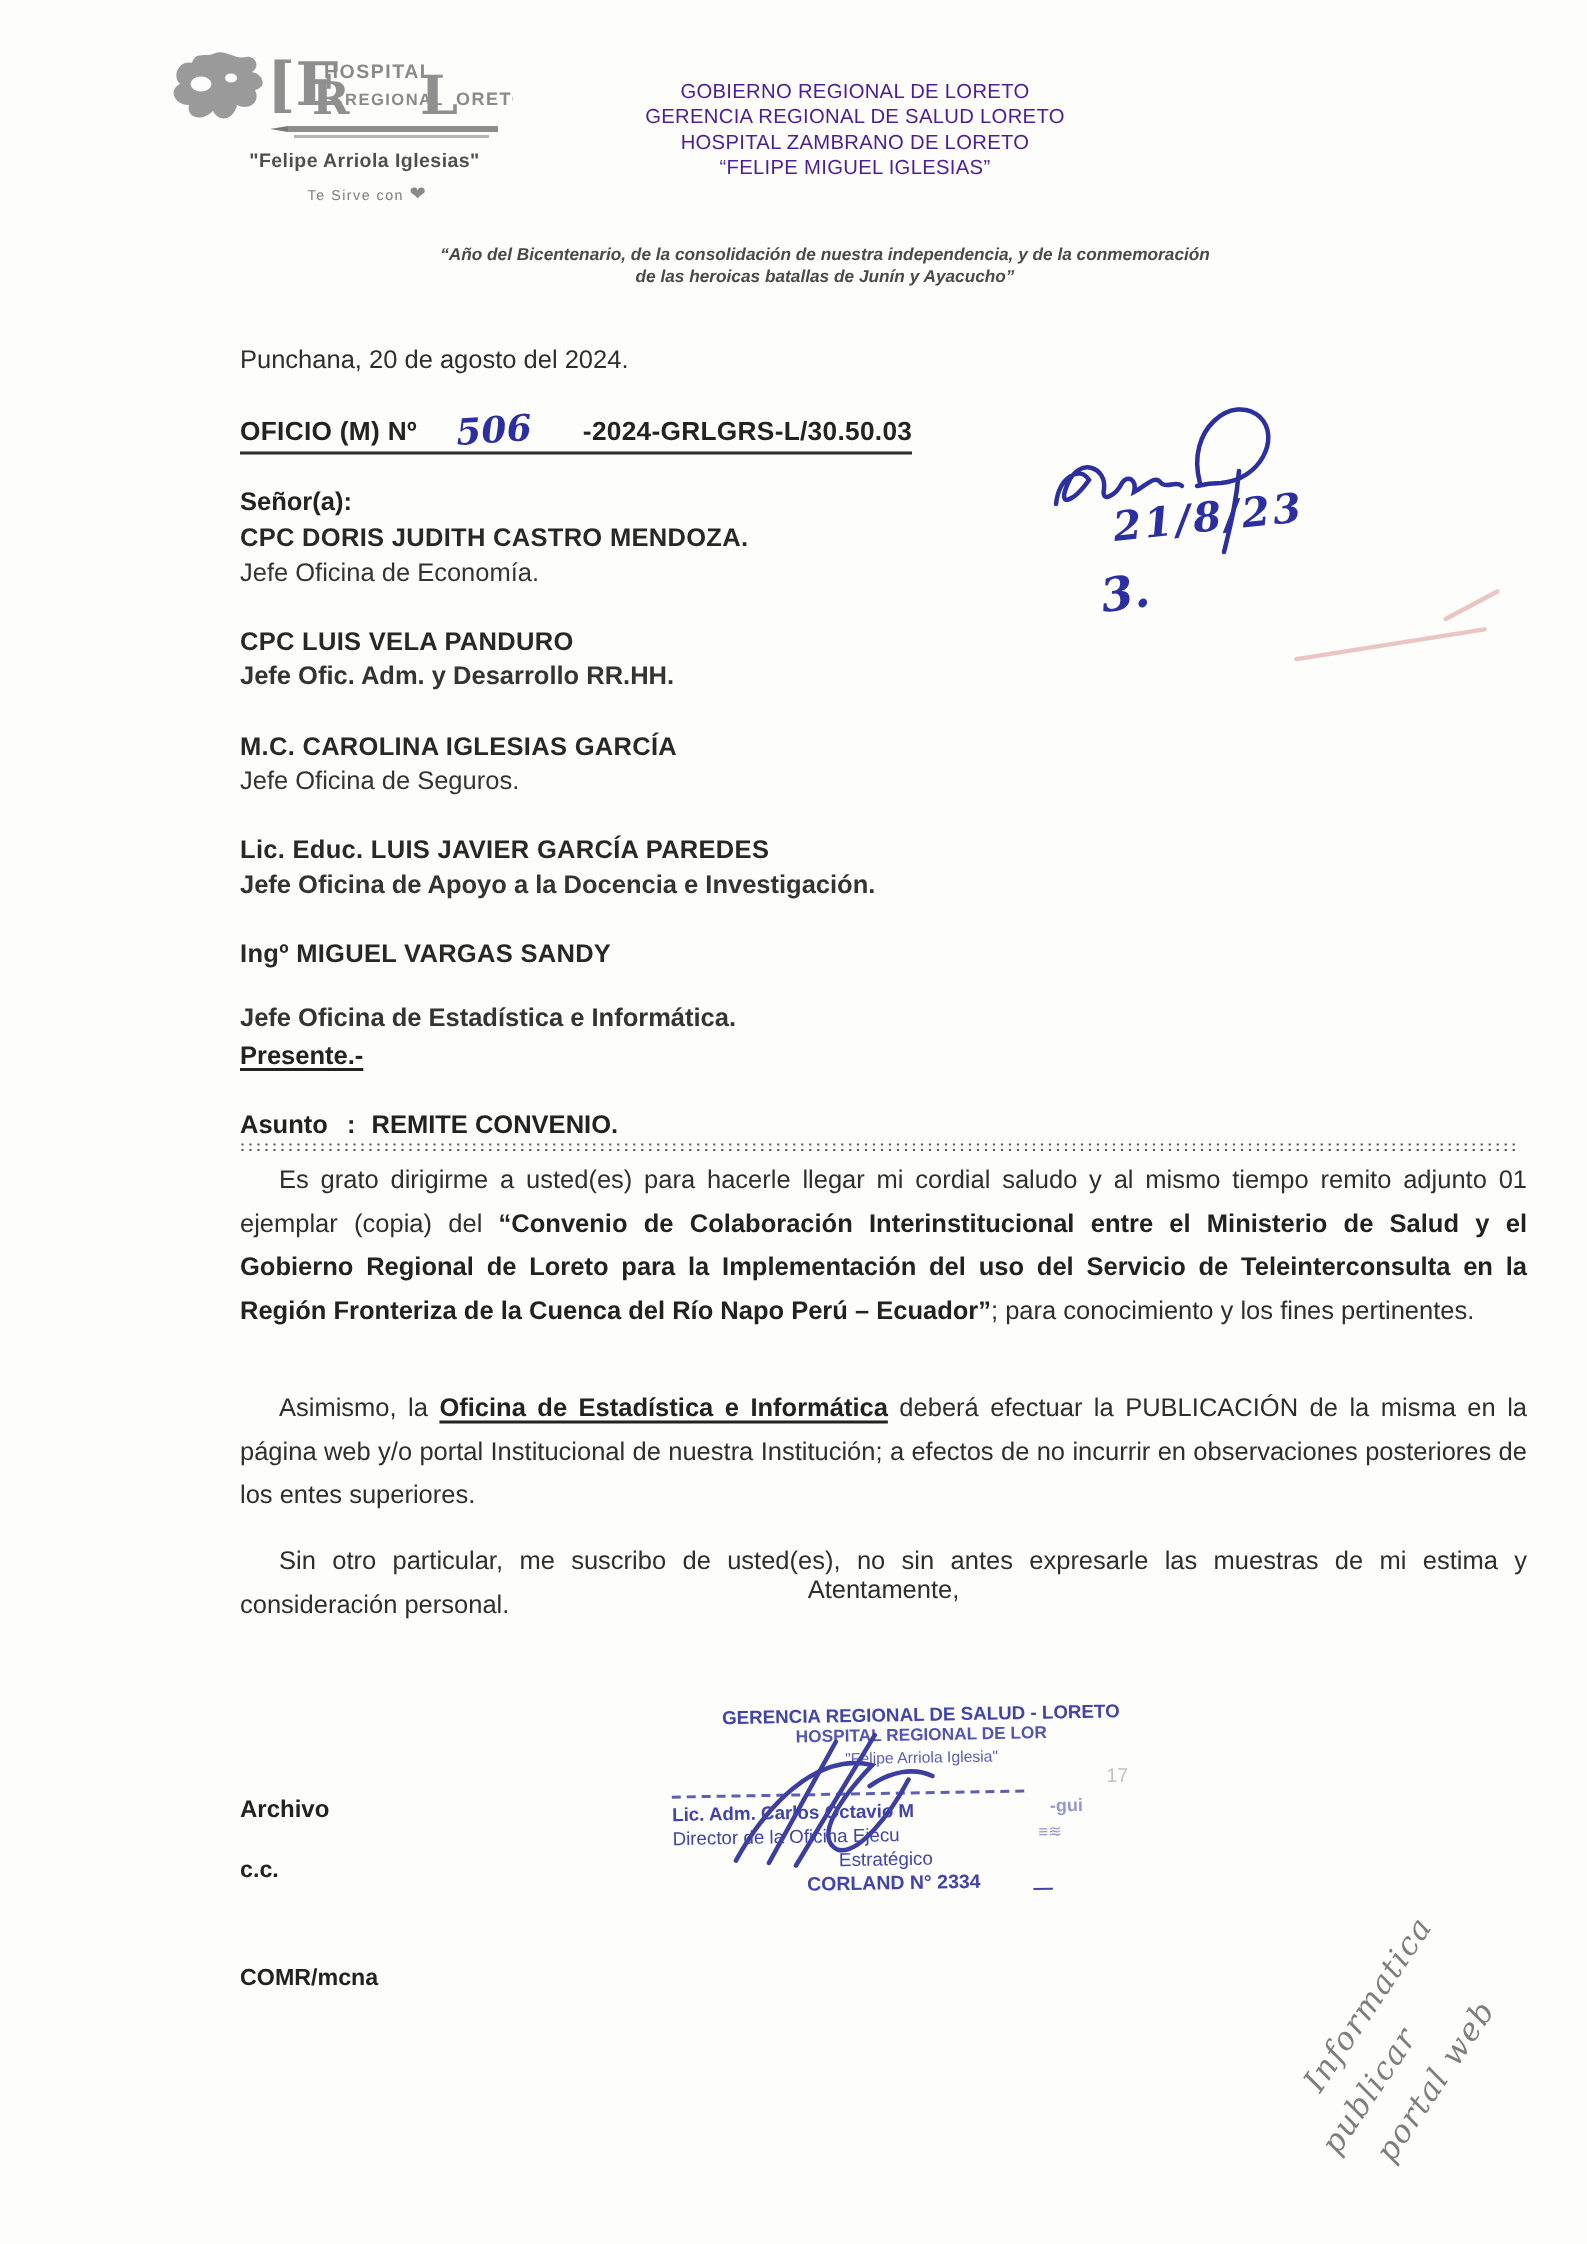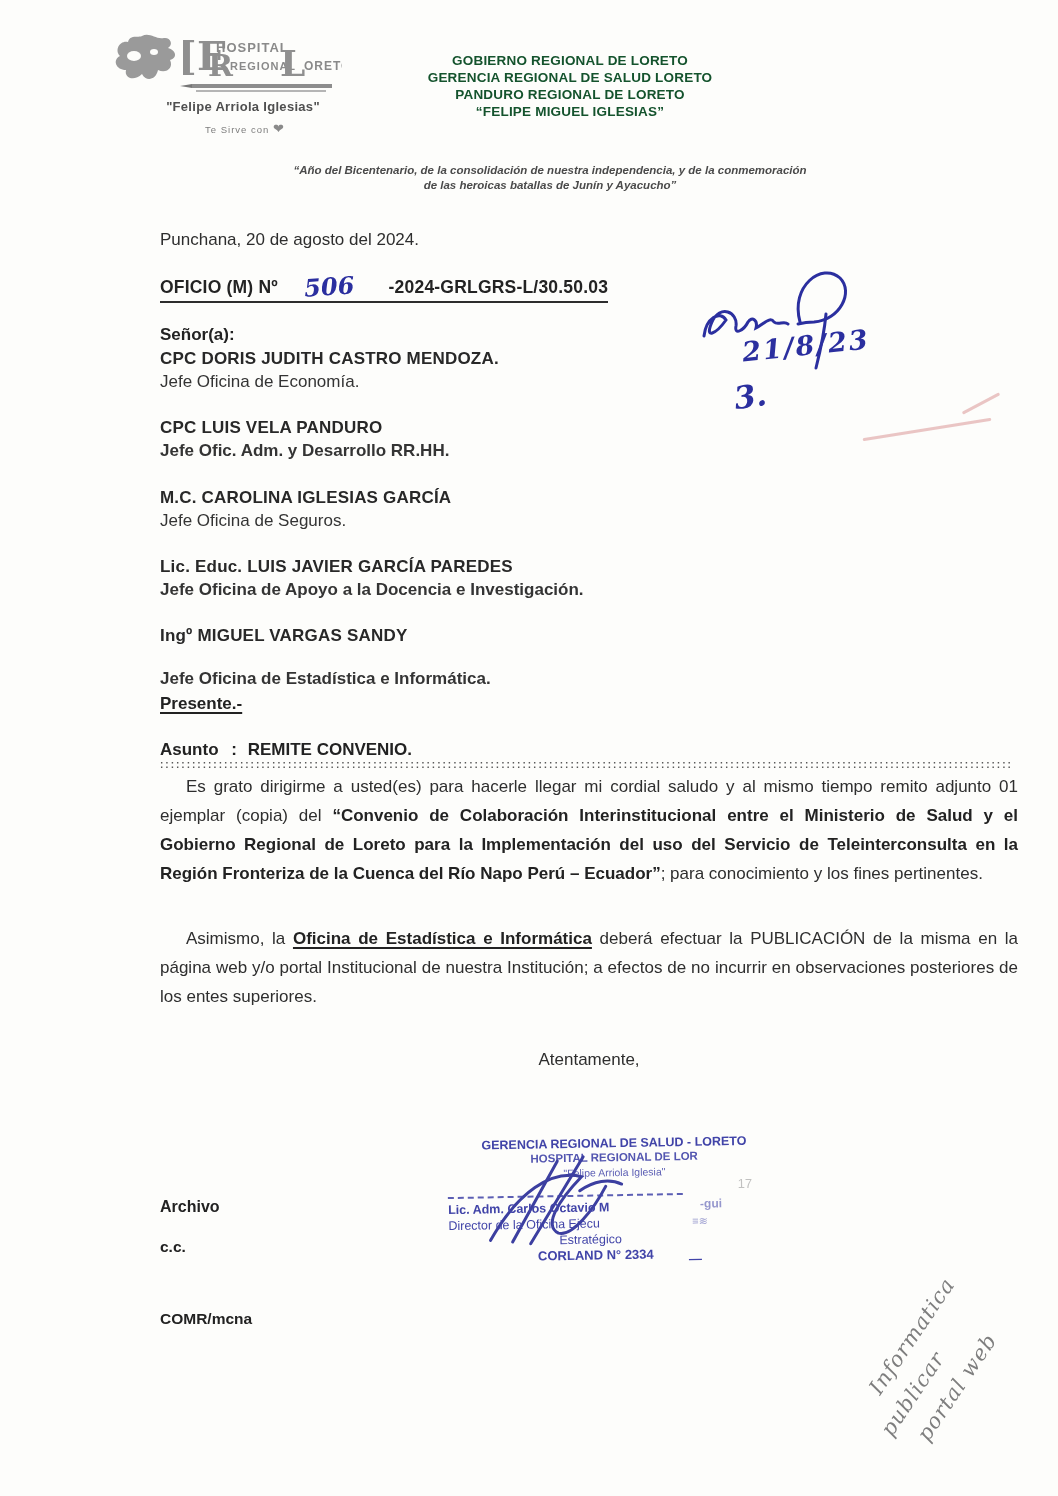--- a/index.html
+++ b/index.html
@@ -4,21 +4,21 @@
 <style>
   html,body{margin:0;padding:0;background:#e8e8e8;}
   #page{
     position:relative;width:1058px;height:1496px;margin:0 auto;
     background:#fdfdfb;overflow:hidden;
     font-family:"Liberation Sans", sans-serif;color:#2b2b2b;
   }
   .abs{position:absolute;}
   
   .inst-lines{left:400px;top:52px;width:340px;text-align:center;
-    font-weight:bold;font-size:13.5px;line-height:17px;color:#14532d;letter-spacing:.2px;}
+    font-weight:normal;font-size:13.5px;line-height:17px;color:#4c1d95;letter-spacing:.2px;}
   .motto{left:230px;top:163px;width:640px;text-align:center;
     font-style:italic;font-weight:bold;font-size:11.5px;line-height:15px;color:#4a4a4a;}
   .logo-quote{left:148px;top:99px;width:190px;text-align:center;
     font-weight:bold;font-size:13px;color:#4f4f4f;letter-spacing:.3px;}
   .logo-tagline{left:170px;top:121px;width:150px;text-align:center;
     font-size:9.5px;color:#7d7d7d;letter-spacing:1px;}
   
   .body-text{font-size:17px;color:#2e2e2e;}
   .bt{position:absolute;left:160px;}
   .bold{font-weight:bold;color:#222;}
@@ -73,21 +73,21 @@
   </svg>
   <div class="abs logo-quote">"Felipe Arriola Iglesias"</div>
   <div class="abs logo-tagline">
     <span>Te Sirve con</span>
     <span style="color:#8a8a8a;font-size:13px;">❤</span>
   </div>
 
   <div class="abs inst-lines">
     <div>GOBIERNO REGIONAL DE LORETO</div>
     <div>GERENCIA REGIONAL DE SALUD LORETO</div>
-    <div>PANDURO REGIONAL DE LORETO</div>
+    <div>HOSPITAL ZAMBRANO DE LORETO</div>
     <div>“FELIPE MIGUEL IGLESIAS”</div>
   </div>
 
   <div class="abs motto">
     <div>“Año del Bicentenario, de la consolidación de nuestra independencia, y de la conmemoración</div>
     <div>de las heroicas batallas de Junín y Ayacucho”</div>
   </div>
 
   <div class="abs bt body-text" style="top:230px;">Punchana, 20 de agosto del 2024.</div>
 
@@ -136,20 +136,21 @@
   <div class="abs bt divider" style="top:760px;width:860px;">::::::::::::::::::::::::::::::::::::::::::::::::::::::::::::::::::::::::::::::::::::::::::::::::::::::::::::::::::::::::::::::::::::::::::::::::::::::::::::::::</div>
 
   <div class="abs bt body-text para" style="top:772px;">
     <span>Es grato dirigirme a usted(es) para hacerle llegar mi cordial saludo y al mismo tiempo remito adjunto 01 ejemplar (copia) del </span><span class="bold">“Convenio de Colaboración Interinstitucional entre el Ministerio de Salud y el Gobierno Regional de Loreto para la Implementación del uso del Servicio de Teleinterconsulta en la Región Fronteriza de la Cuenca del Río Napo Perú – Ecuador”</span><span>; para conocimiento y los fines pertinentes.</span>
   </div>
 
   <div class="abs bt body-text para" style="top:924px;">
     <span>Asimismo, la </span><span class="bold underline2">Oficina de Estadística e Informática</span><span> deberá efectuar la PUBLICACIÓN de la misma en la página web y/o portal Institucional de nuestra Institución; a efectos de no incurrir en observaciones posteriores de los entes superiores.</span>
   </div>
 
+  <div class="abs bt body-text para" style="top:1026px;">Sin otro particular, me suscribo de usted(es), no sin antes expresarle las muestras de mi estima y consideración personal.</div>
 
   <div class="abs bt body-text closing" style="top:1050px;">Atentamente,</div>
 
   <div class="abs stamp" style="left:440px;top:1132px;width:370px;height:145px;transform:rotate(-1deg);">
     <div class="stamp-line c" style="top:4px;left:10px;width:330px;font-weight:bold;font-size:12.5px;">GERENCIA REGIONAL DE SALUD - LORETO</div>
     <div class="stamp-line c" style="top:19px;left:25px;width:300px;font-weight:bold;font-size:11.5px;opacity:.9;">HOSPITAL REGIONAL DE LOR</div>
     <div class="stamp-line c" style="top:34px;left:45px;width:260px;font-size:10.5px;opacity:.85;">"Felipe Arriola Iglesia"</div>
     <svg style="position:absolute;top:18px;left:20px;" width="220" height="95" viewBox="0 0 220 95">
       <g fill="none" stroke="#3c3fa0" stroke-width="3" stroke-linecap="round">
         <path d="M30,88 C58,40 92,18 122,26 C100,48 82,74 98,82 C112,86 134,58 146,36"></path>

